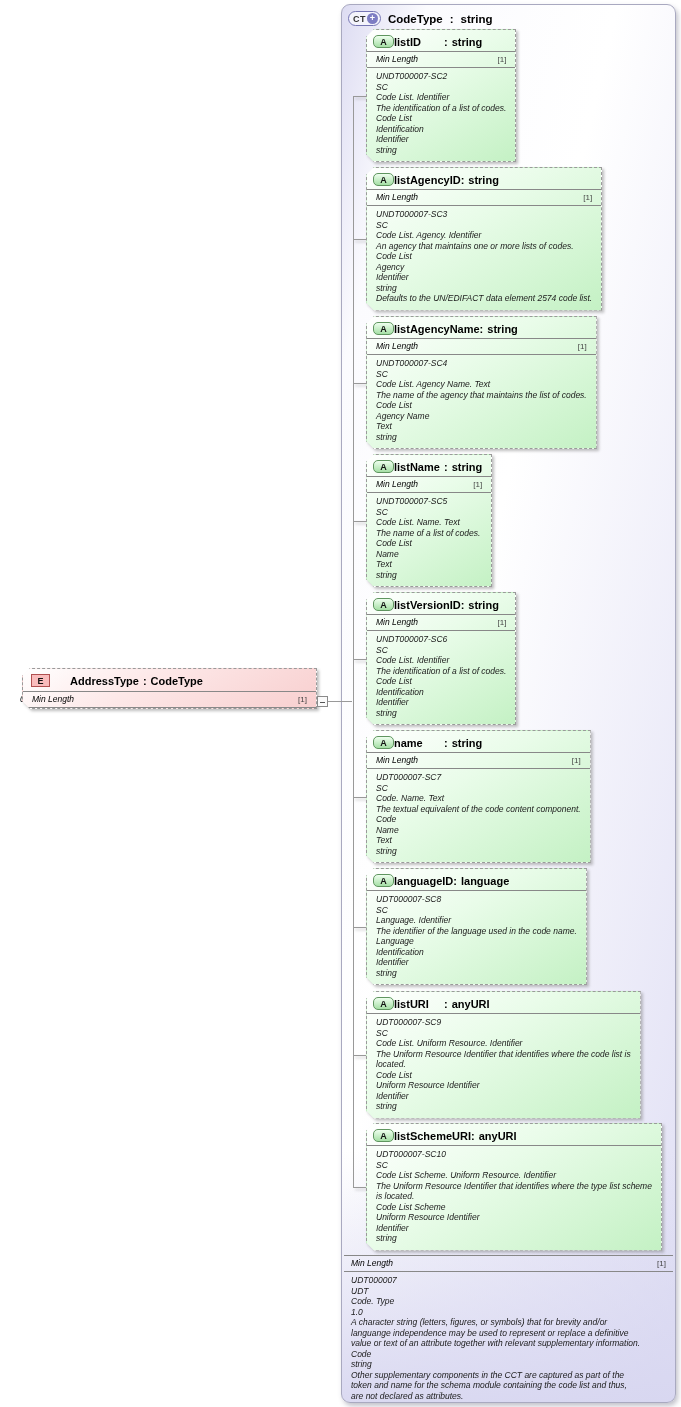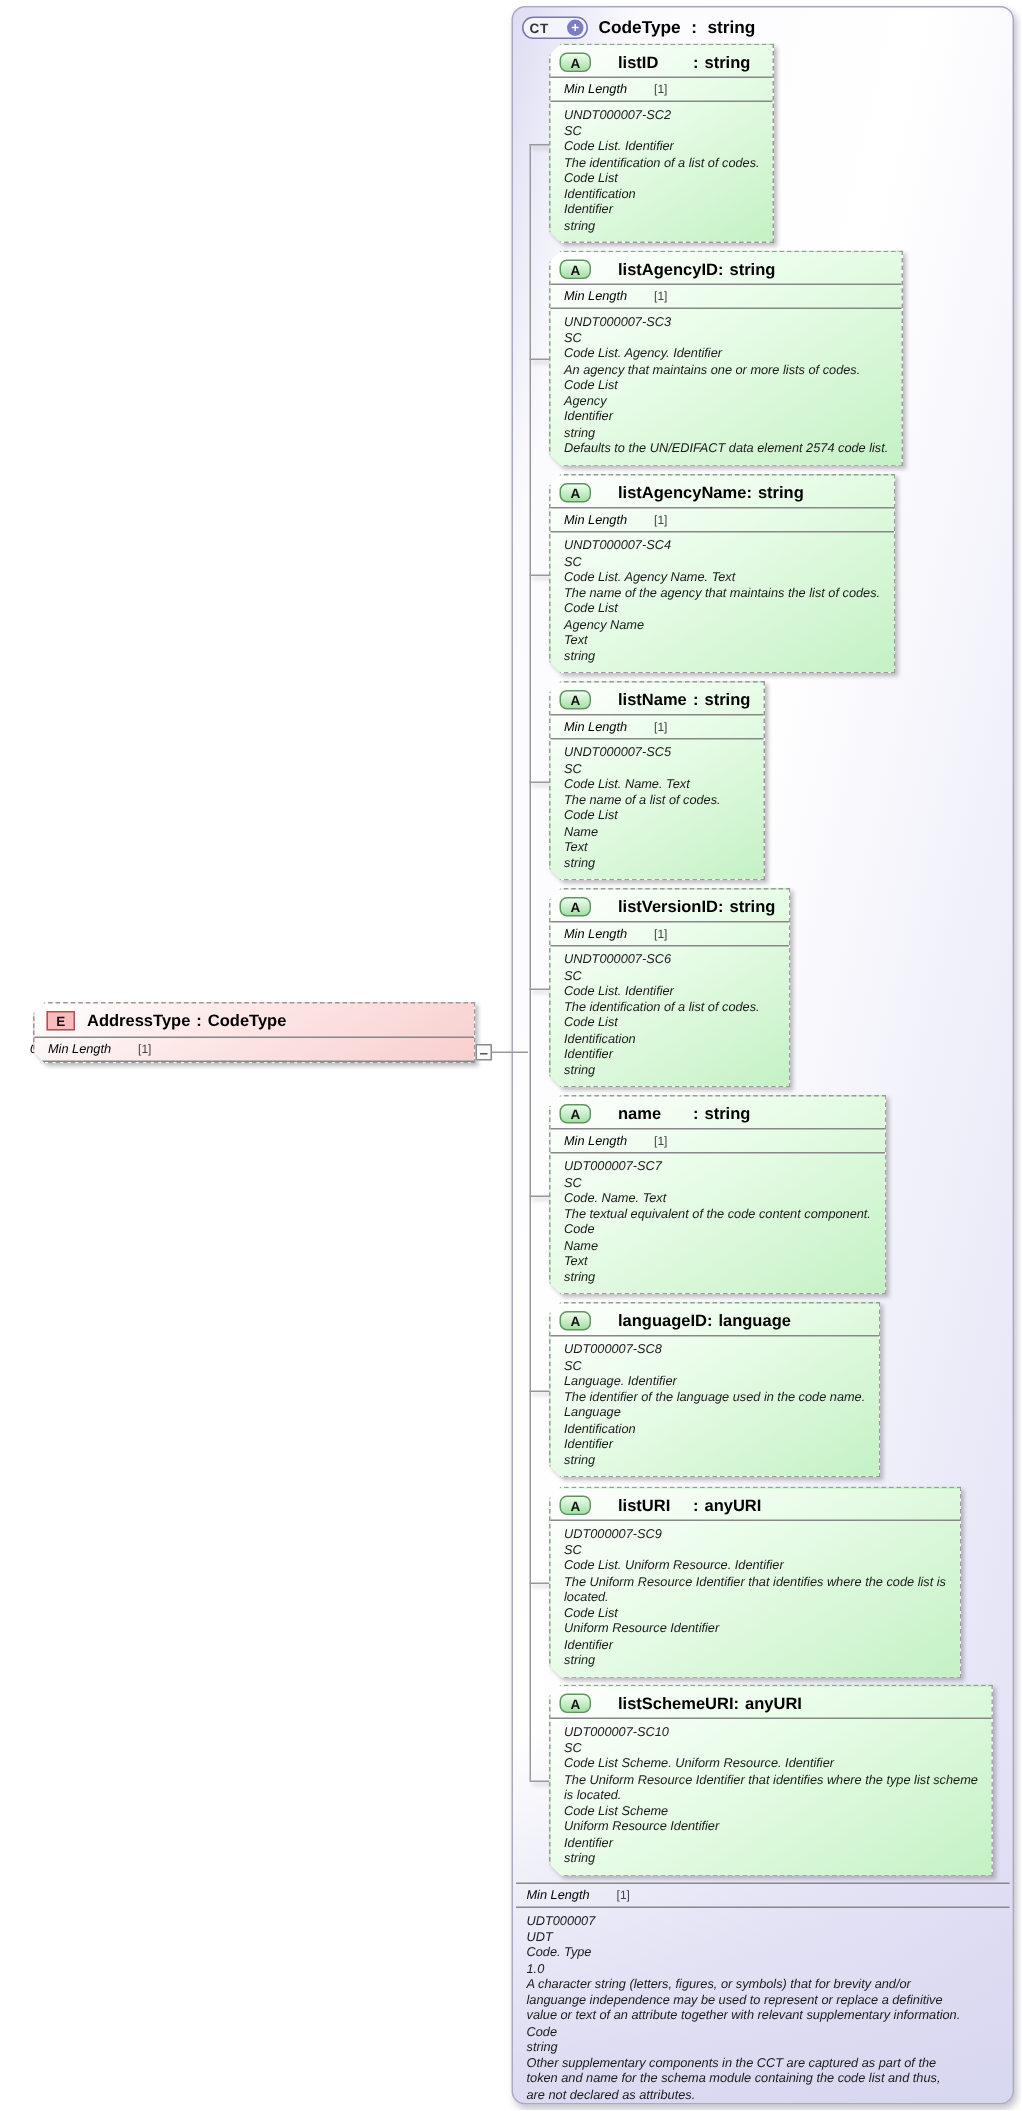--- a/index.html
+++ b/index.html
@@ -12,21 +12,21 @@
     border: 1px solid #a9a9c0; border-radius: 9px;
     background:
       linear-gradient(180deg, rgba(222,221,244,0) 82%, rgba(215,214,240,0.9) 100%),
       linear-gradient(103deg, #dddcf2 0%, #fbfbfe 13%, #ffffff 42%, #e2e1f5 96%);
     box-shadow: 2px 3px 5px rgba(120,120,140,0.45);
   }
   .root-title { display: flex; align-items: center; gap: 7px; padding: 6px 8px 4px 6px; }
   .root-title .tname, .root-title .ttype, .root-title .colon { font-size: 11.5px; font-weight: bold; color: #000; }
 
   .badge-ct {
-    display: inline-flex; align-items: flex-end; gap: 12px;
+    display: inline-flex; align-items: flex-end; gap: 1px;
     border: 1px solid #7676b4; border-radius: 8px; background: #f4f4fc;
     padding: 1px 2px 1px 4px; height: 15px;
   }
   .badge-ct .ct-label { font-size: 9px; font-weight: bold; color: #333; letter-spacing: 0.5px; }
   .badge-ct .plus {
     display: inline-block; width: 11px; height: 11px; border-radius: 50%;
     background: #7d7dc3; color: #fff; font-size: 9px; font-weight: bold;
     line-height: 11px; text-align: center;
   }
 
@@ -37,30 +37,30 @@
   }
   .attr-wrap::before { 
     content: ""; position: absolute; left: -13px; top: 50%; width: 13px; height: 1px; background: #999;
   }
   .attr {
     border: 1px dashed #9a9a9a;
     background: linear-gradient(148deg, #ffffff 0%, #e9fce9 40%, #c4f1c4 100%);
     clip-path: polygon(8px 0%, 100% 0%, 100% 100%, 8px 100%, 0% calc(100% - 8px), 0% 8px);
   }
   .attr-title { display: flex; align-items: center; padding: 5px 9px 3px 6px; border-bottom: 1px solid #888; }
-  .attr-title .aname { font-size: 11px; font-weight: bold; color: #000; min-width: 50px; margin-left: 18px; }
+  .attr-title .aname { font-size: 11px; font-weight: bold; color: #000; min-width: 50px; margin-left: 0; }
   .attr-title .colon { font-size: 11px; font-weight: bold; margin-right: 4px; }
   .attr-title .atype { font-size: 11px; font-weight: bold; color: #000; }
   .badge-a {
     display: inline-block; width: 21px; height: 13px; flex: 0 0 21px;
     border: 1px solid #5f955f; border-radius: 5px;
     background: linear-gradient(180deg, #eeffee, #a5dfa5);
     font-size: 9px; font-weight: bold; color: #111; text-align: center; line-height: 12px;
   }
-  .facet-row { display: flex; align-items: baseline; gap: 18px; padding: 2px 9px 3px 9px; border-bottom: 1px solid #888; }
+  .facet-row { display: flex; align-items: baseline; gap: 5px; padding: 2px 9px 3px 9px; border-bottom: 1px solid #888; justify-content: space-between; }
   .facet-label { font-size: 8.5px; font-style: italic; color: #000; }
   .facet-card { font-size: 8px; color: #444; }
   .anno {
     padding: 3px 9px 6px 9px; font-size: 8.5px; font-style: italic; color: #1a1a1a;
     line-height: 10.5px; white-space: pre-line;
   }
 
   
   .root-footer { position: absolute; left: 2px; right: 2px; top: 1250px; }
   .root-footer .facet-row { border-top: 1px solid #888; padding: 2px 7px 3px 7px; }
@@ -94,21 +94,21 @@
 </head>
 <body>
 
 <div id="page">
 
   <span class="cardinality">0..1</span>
   <div class="elem-wrap">
     <div class="elem">
       <div class="attr-title">
         <span class="badge-e">E</span>
-        <span class="aname" style="margin-left:8px">AddressType</span>
+        <span class="aname" style="margin-left:20px">AddressType</span>
         <span class="colon" style="margin-left:4px">:</span>
         <span class="atype">CodeType</span>
       </div>
       <div class="facet-row">
         <span class="facet-label">Min Length</span>
         <span class="facet-card">[1]</span>
       </div>
     </div>
   </div>
 

